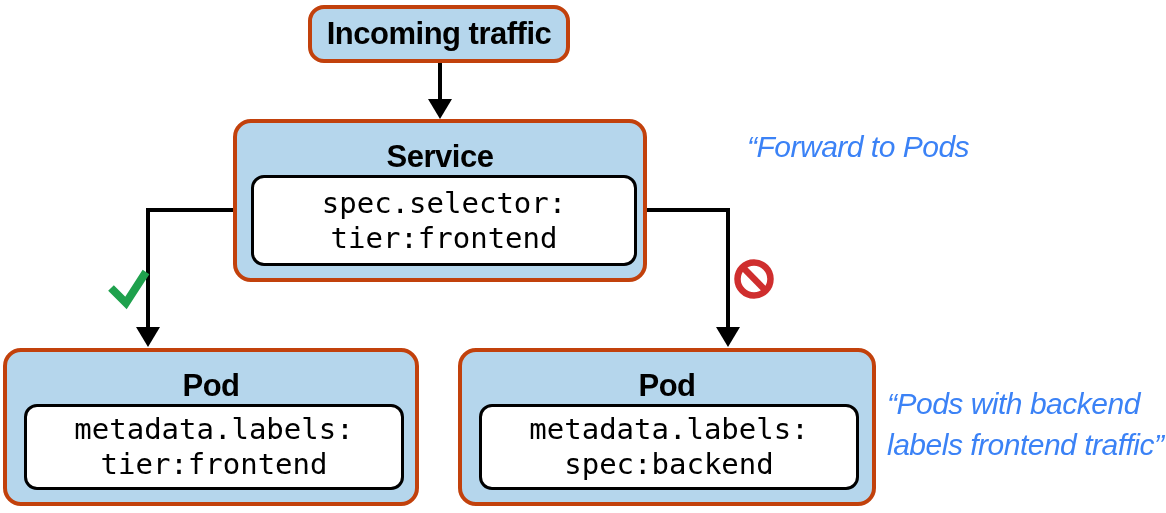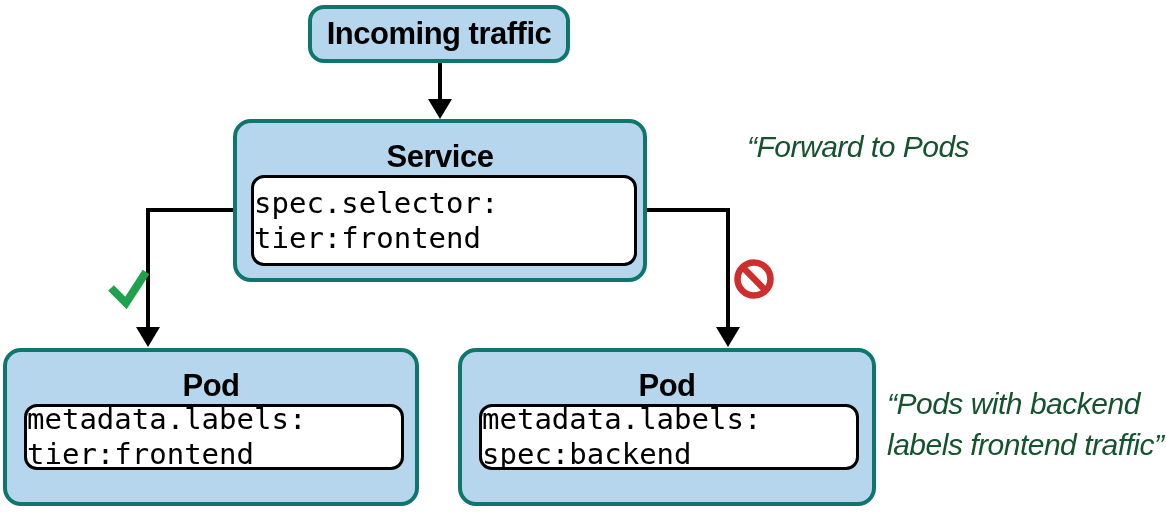--- a/index.html
+++ b/index.html
@@ -18,21 +18,21 @@
   .connector-layer {
     position: absolute;
     left: 0;
     top: 0;
     width: 1166px;
     height: 513px;
   }
   .node {
     position: absolute;
     background: #b5d6ec;
-    border: 4px solid #0f766e;
+    border: 4px solid #c2410c;
     border-radius: 18px;
     box-sizing: border-box;
   }
   .node-title {
     text-align: center;
     font-weight: bold;
     font-size: 31px;
     letter-spacing: -0.5px;
     color: #000000;
     margin-top: 16px;
@@ -70,50 +70,50 @@
     height: 158px;
   }
   .inner-box {
     position: absolute;
     background: #ffffff;
     border: 3px solid #000000;
     border-radius: 13px;
     box-sizing: border-box;
     display: flex;
     flex-direction: column;
-    align-items: flex-start;
+    align-items: center;
     justify-content: center;
   }
   .node-service .inner-box {
     left: 14px;
     top: 52px;
     width: 386px;
     height: 91px;
   }
   .node-pod-left .inner-box,
   .node-pod-right .inner-box {
     left: 17px;
     top: 52px;
     width: 380px;
-    height: 66px;
+    height: 86px;
   }
   .code-line {
     font-family: "DejaVu Sans Mono", monospace;
     font-size: 29px;
     line-height: 35px;
     color: #000000;
     white-space: nowrap;
   }
   .quote {
     position: absolute;
     font-style: italic;
     font-size: 30px;
     line-height: 41px;
     letter-spacing: -0.5px;
-    color: #14532d;
+    color: #3b82f6;
   }
   .quote div {
     white-space: nowrap;
   }
   .quote-top {
     left: 747px;
     top: 126px;
   }
   .quote-bottom {
     left: 887px;

